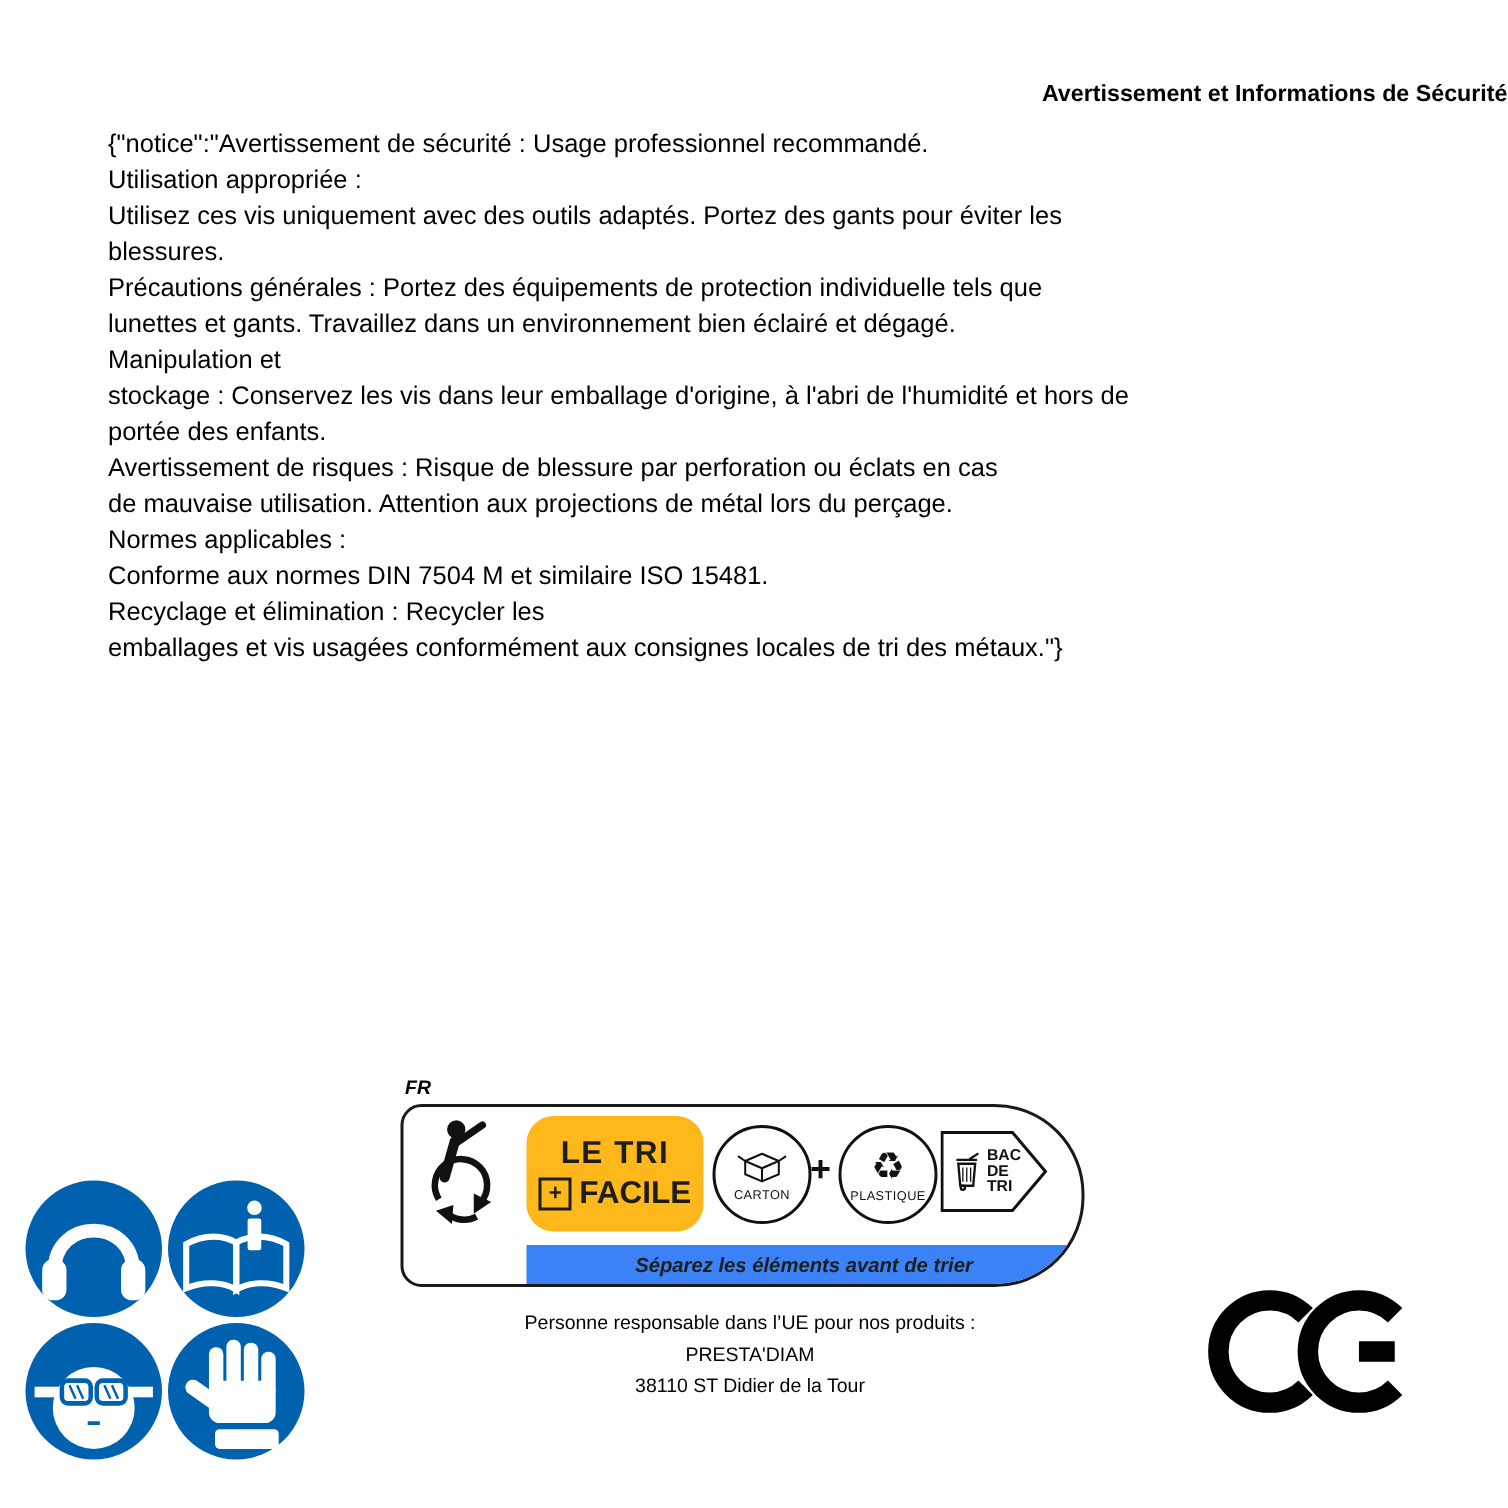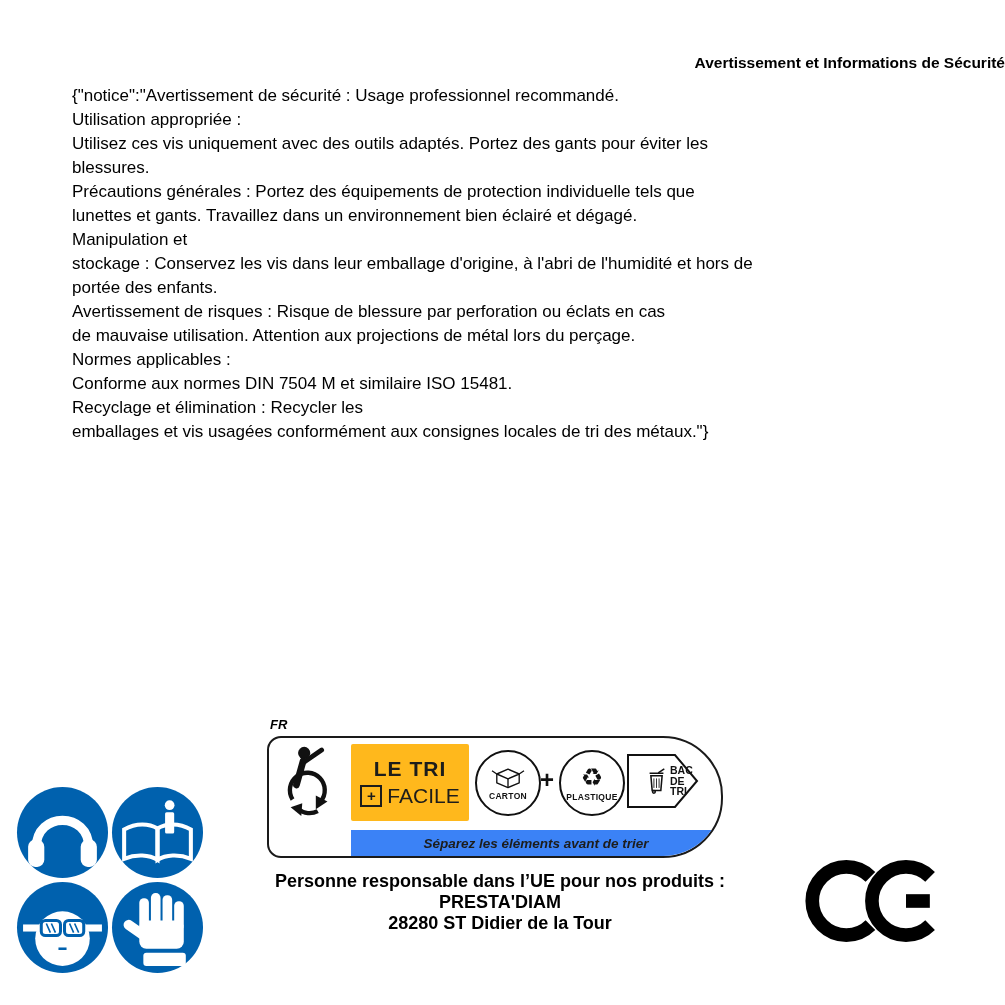--- a/index.html
+++ b/index.html
@@ -13,56 +13,56 @@
              font-size:17px;line-height:24px;white-space:pre-line;}
 
   .fr-label{position:absolute;left:270px;top:717px;font-size:13px;font-weight:bold;font-style:italic;}
 
   
   .ecolabel{position:absolute;left:267px;top:736px;width:452px;height:118px;
             border:2px solid #1a1a1a;border-radius:14px 60px 60px 14px;
             background:#fff;overflow:hidden;}
   .triman{position:absolute;left:10px;top:5px;width:62px;height:80px;}
   .yellow-block{position:absolute;left:82px;top:6px;width:118px;height:77px;
-                background:#FFB81C;border-radius:2px;}
+                background:#FFB81C;border-radius:18px;}
   .le-tri{font-size:21px;font-weight:800;color:#1d1d1b;text-align:center;
           margin-top:13px;letter-spacing:1px;}
   .facile-row{display:flex;align-items:center;justify-content:center;gap:5px;margin-top:3px;}
   .plus-box{width:18px;height:18px;border:2.5px solid #1d1d1b;color:#1d1d1b;
             font-weight:800;font-size:15px;line-height:17px;text-align:center;}
-  .facile{font-size:21px;font-weight:400;color:#1d1d1b;}
+  .facile{font-size:21px;font-weight:700;color:#1d1d1b;}
   .band{position:absolute;left:82px;right:0;bottom:0;height:26px;background:#3b82f6;
         display:flex;align-items:center;justify-content:center;
         font-style:italic;font-weight:bold;font-size:13.5px;color:#1d1d1b;}
   .mat-circle{position:absolute;top:12px;width:62px;height:62px;border-radius:50%;
               border:2px solid #111;background:#fff;display:flex;flex-direction:column;
               align-items:center;justify-content:center;gap:1px;}
   .mat-circle.carton{left:206px;}
   .mat-circle.plastique{left:290px;}
-  .mat-label{font-size:8.5px;font-weight:bold;letter-spacing:.3px;color:#111;}
+  .mat-label{font-size:8.5px;font-weight:normal;letter-spacing:.3px;color:#111;}
   .recycle-glyph{font-family:"DejaVu Sans",sans-serif;font-size:25px;line-height:26px;color:#111;}
   .plus-sep{position:absolute;left:271px;top:28px;font-size:24px;font-weight:bold;color:#111;}
   .bac-flag{position:absolute;left:358px;top:10px;width:72px;height:66px;}
   .bac-flag svg.outline{position:absolute;inset:0;}
   .bac-content{position:absolute;inset:0;display:flex;align-items:center;
-               padding-left:20px;gap:4px;}
+               padding-left:8px;gap:4px;}
   .bac-words div{font-size:10.5px;line-height:10.5px;font-weight:800;color:#111;}
 
   
   .picto{position:absolute;width:91px;height:91px;border-radius:50%;background:#0061AE;
          display:flex;align-items:center;justify-content:center;}
   .picto svg{width:91px;height:91px;}
   .picto.p1{left:17px;top:787px;}
   .picto.p2{left:112px;top:787px;}
   .picto.p3{left:17px;top:882px;}
   .picto.p4{left:112px;top:882px;}
 
   
   .company{position:absolute;left:260px;top:871px;width:480px;text-align:center;
-           font-size:18px;font-weight:bold;line-height:21px;}
+           font-size:13px;font-weight:normal;line-height:21px;}
 
   
   .ce{position:absolute;left:802px;top:853px;width:150px;height:96px;}
 </style>
 </head>
 <body>
 
 <div class="page">
 
   <div class="title">Avertissement et Informations de Sécurité</div>
@@ -189,21 +189,21 @@
         <rect x="27" y="38" width="44" height="28" rx="7"></rect>
         <rect x="10" y="42" width="26" height="10" rx="5" transform="rotate(35 23 47)"></rect>
         <rect x="31" y="70" width="42" height="13" rx="3"></rect>
       </g>
     </svg>
   </div>
 
   <div class="company">
     <div>Personne responsable dans l’UE pour nos produits :</div>
     <div>PRESTA'DIAM</div>
-    <div>28280 ST Didier de la Tour</div>
+    <div>38110 ST Didier de la Tour</div>
   </div>
 
   <svg class="ce" viewBox="0 0 176 110">
     <g stroke="#000" stroke-width="16" fill="none">
       <path d="M80.3 26.7 A40 40 0 1 0 80.3 83.3"></path>
       <path d="M150.3 26.7 A40 40 0 1 0 150.3 83.3"></path>
       <path d="M122 55 H 150"></path>
     </g>
   </svg>
 

